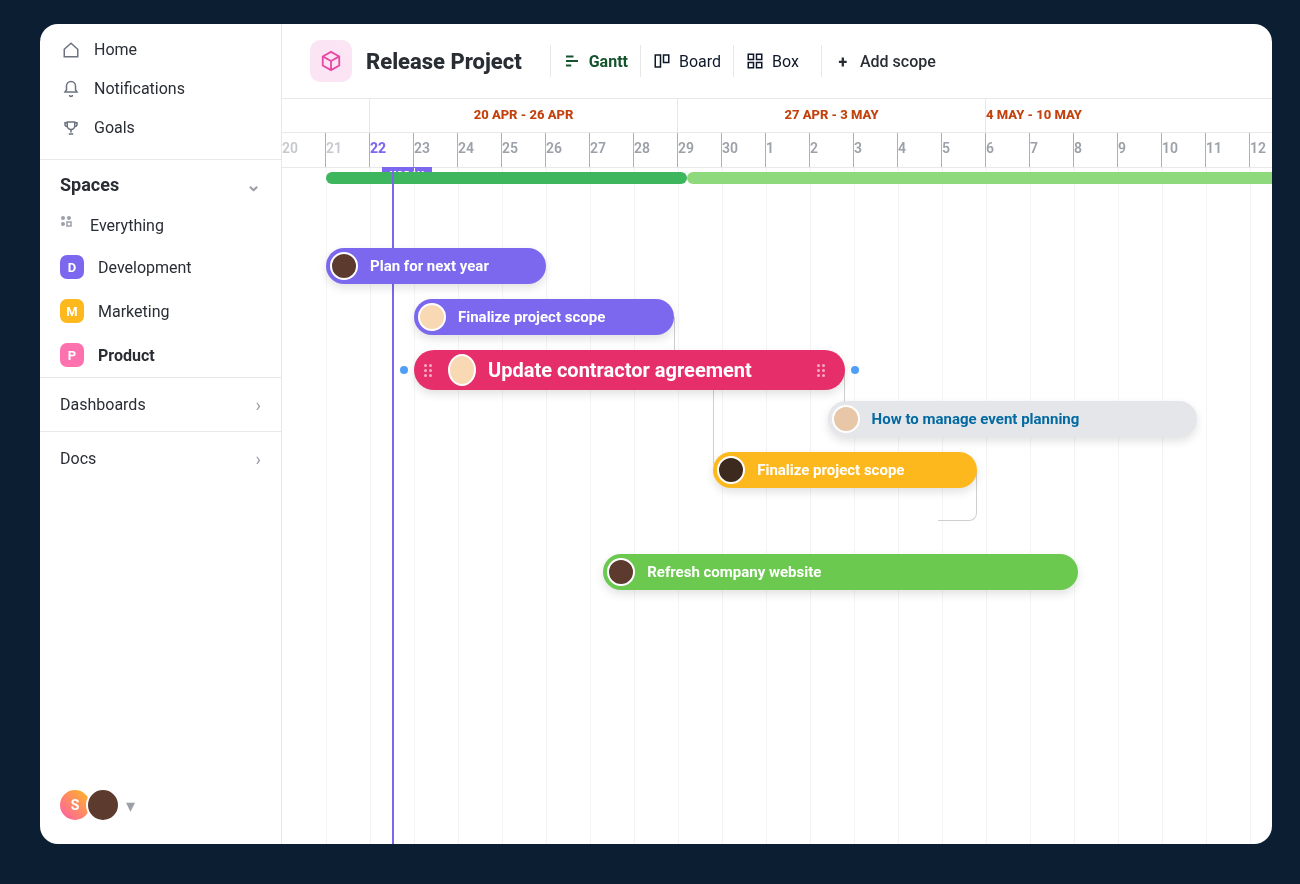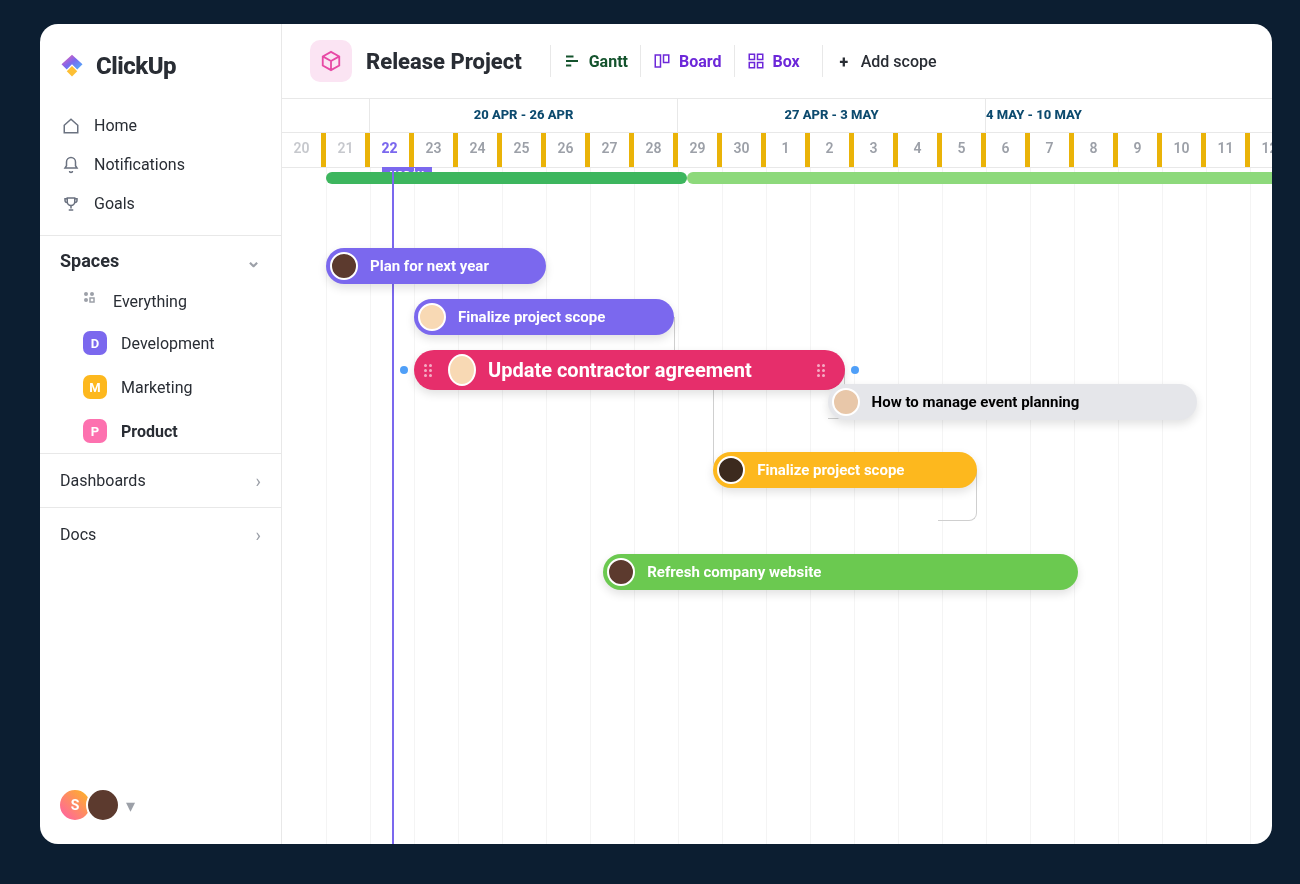--- a/index.html
+++ b/index.html
@@ -27,21 +27,21 @@
   font-size: 16px; color: #292D34; cursor: pointer; border-radius: 6px;
 }
 .nav-item .ico { width: 18px; height: 18px; display:flex;align-items:center;justify-content:center;color:#6b7280;}
 .spaces-hdr {
   display: flex; align-items: center; justify-content: space-between;
   padding: 14px 20px 10px 20px; font-size: 18px; font-weight: 700; color: #292D34;
   border-top:1px solid #E8E8E8; margin-top: 6px;
 }
 .space-item {
   display: flex; align-items: center; gap: 14px; padding: 10px 20px; font-size: 16px;
-  color: #292D34; cursor: pointer; margin-left: 23px;
+  color: #292D34; cursor: pointer;
 }
 .space-item.active { font-weight: 700; }
 .badge {
   width: 24px; height: 24px; border-radius: 7px; display:flex;align-items:center;justify-content:center;
   font-size: 13px; font-weight: 700; color:#fff;
 }
 .expand-row {
   display:flex; align-items:center; justify-content:space-between; padding: 16px 20px;
   font-size: 16px; color:#292D34; border-top:1px solid #E8E8E8; cursor:pointer;
 }
@@ -55,34 +55,34 @@
 .topbar {
   height: 74px; display:flex; align-items:center; padding: 0 28px; gap: 10px;
 }
 .proj-icon {
   width: 42px; height: 42px; background:#FBE4F3; border-radius:10px;
   display:flex;align-items:center;justify-content:center;
 }
 .proj-title { font-size: 22px; font-weight:800; color:#292D34; margin-left:4px; margin-right: 18px;}
 .view-btn {
   display:flex; align-items:center; gap:8px; padding: 6px 12px; font-size:16px;
-  color:#6d28d9; cursor:pointer; border-left:1px solid #E8E8E8; height: 32px; font-weight: bold;
+  color:#0f172a; cursor:pointer; border-left:1px solid #E8E8E8; height: 32px;
 }
 .view-btn.active { color:#14532d; font-weight:700;}
 .view-btn .vico{ width:18px;height:18px;display:flex;align-items:center;justify-content:center}
 .add-view{ color:#292D34; font-weight:500;}
 .timeline-hdr {
   border-top:1px solid #E8E8E8; border-bottom:1px solid #E8E8E8; background: #fff;
 }
 .week-row { height: 34px; display:flex; border-bottom:1px solid #E8E8E8;}
-.week-cell { border-right:1px solid #E8E8E8; font-size:13px; font-weight:800; color:#0c4a6e; padding: 8px 0 0 0; }
+.week-cell { border-right:1px solid #E8E8E8; font-size:13px; font-weight:800; color:#c2410c; padding: 8px 0 0 0; }
 .day-row { height:34px; display:flex; position:relative;}
 .day-cell {
-  flex: 0 0 44px; text-align:center; font-size:14px; color:#9ca0a8; font-weight:600; padding-top:7px;
-  border-right:5px solid #eab308;
+  flex: 0 0 44px; font-size:14px; color:#9ca0a8; font-weight:600; padding-top:7px;
+  border-right:1px solid #eab308;
 }
 .day-cell.faded { color:#C6C8CD;}
 .day-cell.today { color:#7B68EE; font-weight:800;}
 .today-badge {
   position:absolute; top: 34px; background:#7B68EE; color:#fff;
   font-size:10px; font-weight:800; padding: 3px 8px; border-radius: 0 0 4px 4px; letter-spacing:.5px;
 }
 .gantt-body {
   flex:1; position:relative; overflow:hidden;
 }
@@ -106,34 +106,20 @@
 .grip span{width:3px;height:3px;background:#fff;border-radius:50%;}
 .connector { position:absolute; border: 1px solid #CFCFCF; border-top:none; border-left:none; z-index:3;}
 .connector.l { border-right:none; border-left:1px solid #CFCFCF;}
 .chev{ font-size: 18px; color:#9ca0a8;}
 </style>
 </head>
 <body>
 
 <div class="app">
   <aside class="sidebar">
-    <div class="logo">
-      <svg class="logo-icon" viewBox="0 0 32 32">
-        <defs>
-          <linearGradient id="g1" x1="0" y1="0" x2="1" y2="1">
-            <stop offset="0%" stop-color="#FF5DAB"></stop>
-              <stop offset="50%" stop-color="#7B68EE"></stop>
-              <stop offset="100%" stop-color="#4AB9FD"></stop>
-          </linearGradient>
-        </defs>
-        <path fill="url(#g1)" d="M16 3 L28 14 L22 20 L16 14 L10 20 L4 14 Z"></path>
-        <path fill="#FDB81E" d="M10 22 L16 28 L22 22 L16 16 Z" opacity=".9"></path>
-      </svg>
-      <span class="logo-text">ClickUp</span>
-    </div>
     <div class="nav-sec" id="nav-sec">
         <div class="nav-item">
        <span class="ico">
             <svg width="18" height="18" viewBox="0 0 24 24" fill="none" stroke="#6b7280" stroke-width="2">
               <path d="M3 11 L12 3 L21 11 V21 H3 Z"></path>
             </svg>
           </span>
        <span>Home</span>
      </div>
         <div class="nav-item">
@@ -332,21 +318,21 @@
             <span></span>
             <span></span>
             <span></span>
             <span></span>
             <span></span>
             <span></span>
           </div>
     </div>
         <div class="handle-dot" style="top:198px;left:118px"></div>
         <div class="handle-dot" style="top:198px;left:569.2px"></div>
-        <div class="task-bar " style="top:216px;left:545.6px;width:369.6px;background:#E5E6EA;color:#000000">
+        <div class="task-bar " style="top:233px;left:545.6px;width:369.6px;background:#E5E6EA;color:#0369a1">
 
       <div class="av" style="background:#E8C7A9"></div>
       <span>How to manage event planning</span>
 
     </div>
         <div class="task-bar " style="top:284px;left:431.20000000000005px;width:264px;background:#FDB81E;color:#fff">
 
       <div class="av" style="background:#3C2A1E"></div>
       <span>Finalize project scope</span>
 

